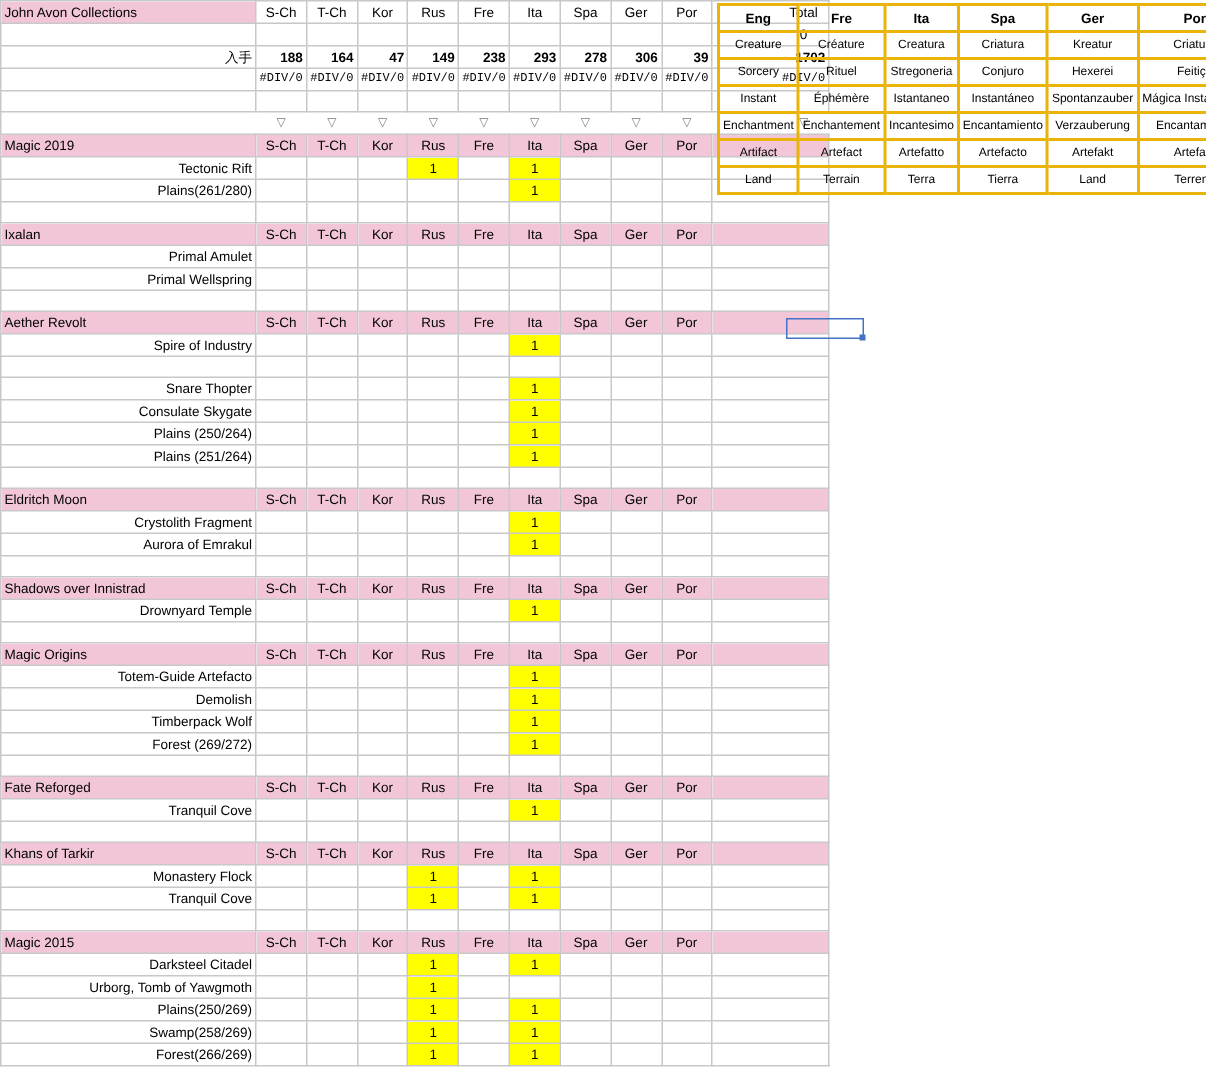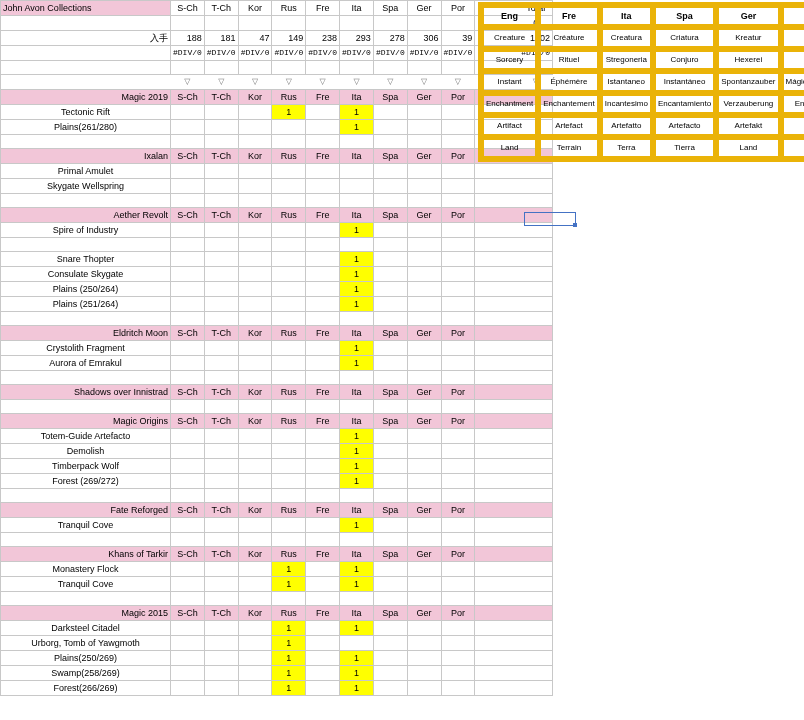--- a/index.html
+++ b/index.html
@@ -24,48 +24,48 @@
     white-space:nowrap;
     overflow:hidden;
   }
 
   
   .left{
     position:absolute;left:0;top:0;
     border-left:1px solid #c8c8c8;
   }
   .left td{border:1px solid #c8c8c8;}
-  .c-name{width:170px;text-align:center;}
+  .c-name{width:170px;text-align:right;}
   .c-lang{width:30px;text-align:center;}
   .c-total{width:30px;text-align:center;padding-left:46px;}
 
   .hdr-title{background:#f2c6d8;text-align:left;font-size:9px;}
   .hdr-lang{background:#ffffff;text-align:center;}
   .set-row td{background:#f2c6d8;}
-  .set-row td.lab{text-align:right;}
+  .set-row td.lab{text-align:left;}
   .set-row td.lang{text-align:center;}
   .yellow{background:#ffff00;text-align:center;}
   .blank{background:#ffffff;}
-  .num{text-align:right;}
+  .num{text-align:right;font-weight:bold;}
   .err{text-align:center;font-size:8px;font-family:Liberation Mono, monospace;}
   .rowlabel{text-align:right;margin-left:20px;}
   .totalcol{text-align:center;}
   .emptyrow td{background:#ffffff;}
   .filterrow td{text-align:center;color:#666;font-size:8px;}
 
   
   .farrow{display:inline-block;color:#7a7a7a;font-size:8px;line-height:8px;}
 
   
   .right{
     position:absolute;left:478px;top:2px;
     border:1px solid #000;
   }
   .right td{
-    border:6px solid #eab308;
+    border:2px solid #eab308;
     text-align:center;
     font-size:8px;
     height:16px;
     line-height:16px;
     width:49px;
   }
   .right td.hcell{font-weight:bold;font-size:9px;}
 
   
   .selbox{
@@ -110,21 +110,21 @@
           <td class="c-lang blank"></td>
           <td class="c-lang blank"></td>
           <td class="c-lang blank"></td>
           <td class="c-lang blank"></td>
           <td class="c-lang blank"></td>
           <td class="c-total totalcol">0</td>
         </tr>
         <tr>
           <td class="c-name rowlabel">入手</td>
           <td class="c-lang num">188</td>
-          <td class="c-lang num">181</td>
+          <td class="c-lang num">164</td>
           <td class="c-lang num">47</td>
           <td class="c-lang num">149</td>
           <td class="c-lang num">238</td>
           <td class="c-lang num">293</td>
           <td class="c-lang num">278</td>
           <td class="c-lang num">306</td>
           <td class="c-lang num">39</td>
           <td class="c-total num">1702</td>
         </tr>
         <tr>
@@ -238,21 +238,21 @@
           <td class="c-lang blank"></td>
           <td class="c-lang blank"></td>
           <td class="c-lang blank"></td>
           <td class="c-lang blank"></td>
           <td class="c-lang blank"></td>
           <td class="c-lang blank"></td>
           <td class="c-lang blank"></td>
           <td class="c-total blank"></td>
         </tr>
         <tr>
-          <td class="c-name">Skygate Wellspring</td>
+          <td class="c-name">Primal Wellspring</td>
           <td class="c-lang blank"></td>
           <td class="c-lang blank"></td>
           <td class="c-lang blank"></td>
           <td class="c-lang blank"></td>
           <td class="c-lang blank"></td>
           <td class="c-lang blank"></td>
           <td class="c-lang blank"></td>
           <td class="c-lang blank"></td>
           <td class="c-lang blank"></td>
           <td class="c-total blank"></td>
@@ -431,20 +431,33 @@
           <td class="c-lang lang">S-Ch</td>
           <td class="c-lang lang">T-Ch</td>
           <td class="c-lang lang">Kor</td>
           <td class="c-lang lang">Rus</td>
           <td class="c-lang lang">Fre</td>
           <td class="c-lang lang">Ita</td>
           <td class="c-lang lang">Spa</td>
           <td class="c-lang lang">Ger</td>
           <td class="c-lang lang">Por</td>
           <td class="c-total lang"></td>
+        </tr>
+        <tr>
+          <td class="c-name">Drownyard Temple</td>
+          <td class="c-lang blank"></td>
+          <td class="c-lang blank"></td>
+          <td class="c-lang blank"></td>
+          <td class="c-lang blank"></td>
+          <td class="c-lang blank"></td>
+          <td class="c-lang yellow">1</td>
+          <td class="c-lang blank"></td>
+          <td class="c-lang blank"></td>
+          <td class="c-lang blank"></td>
+          <td class="c-total blank"></td>
         </tr>
         <tr class="emptyrow">
           <td class="c-name blank"></td>
           <td class="c-lang blank"></td>
           <td class="c-lang blank"></td>
           <td class="c-lang blank"></td>
           <td class="c-lang blank"></td>
           <td class="c-lang blank"></td>
           <td class="c-lang blank"></td>
           <td class="c-lang blank"></td>

